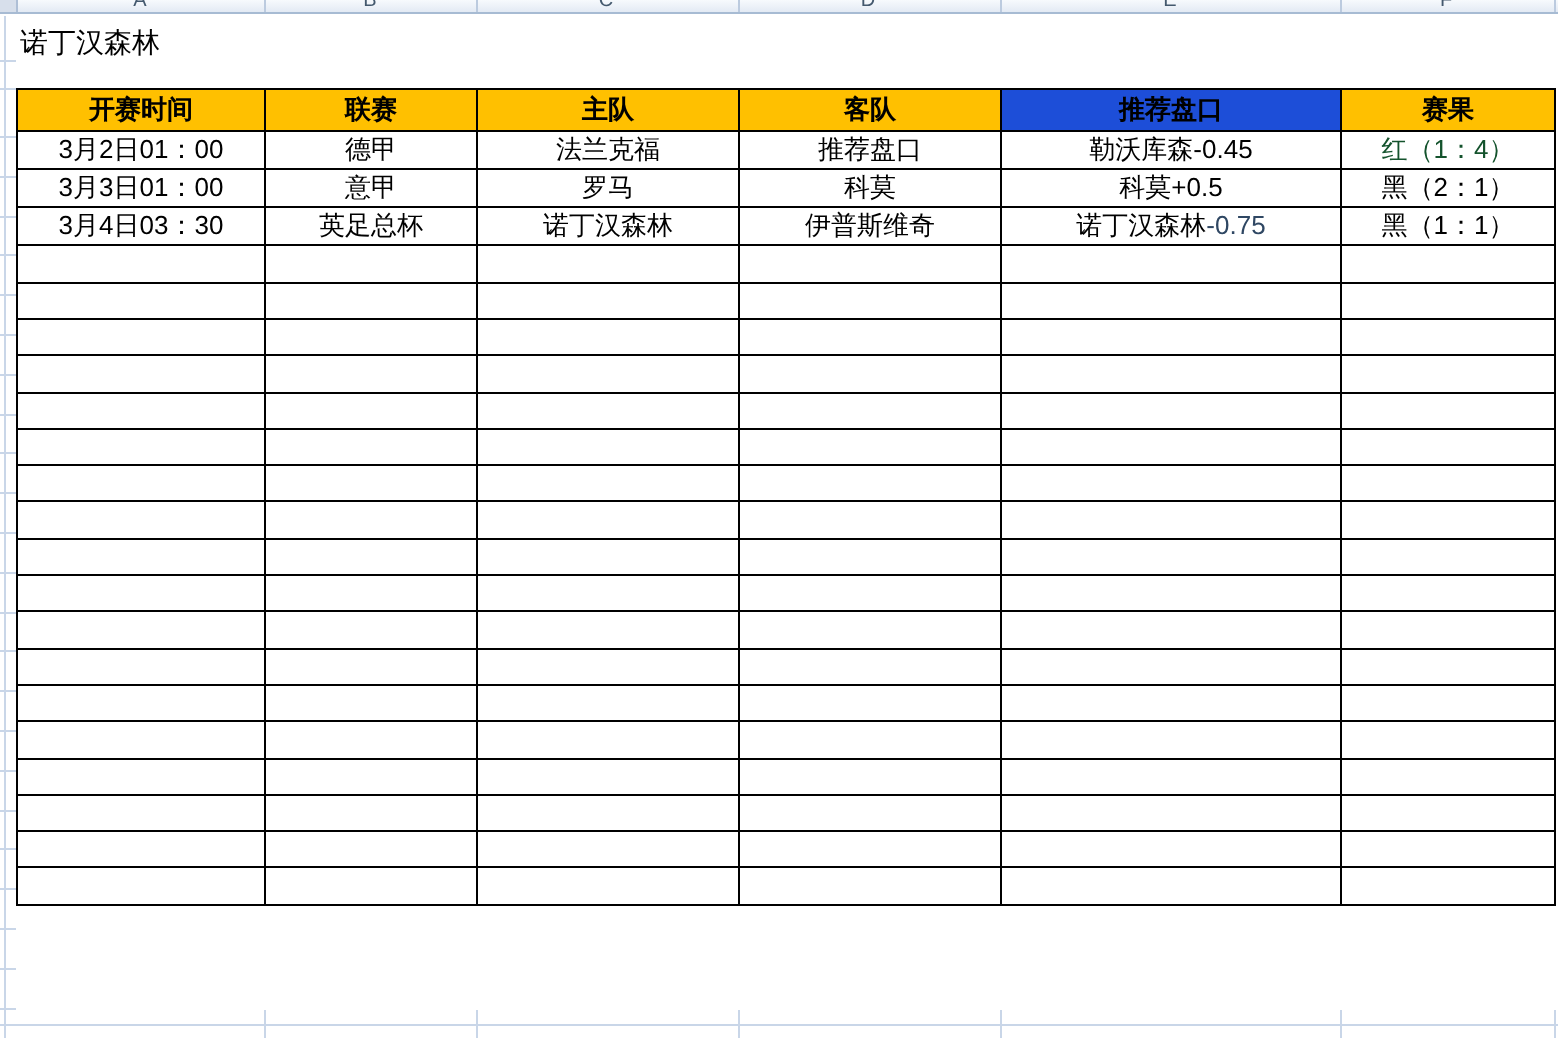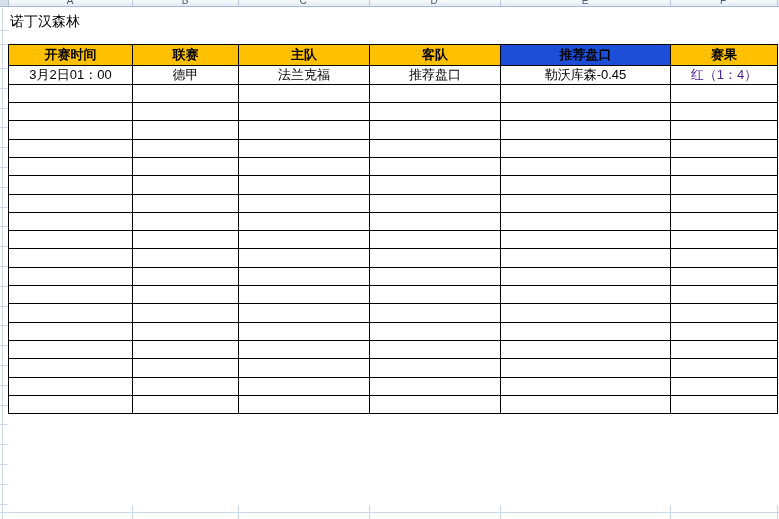--- a/index.html
+++ b/index.html
@@ -126,21 +126,37 @@
         <th style="background: rgb(255, 192, 0);">赛果</th>
       </tr>
   </thead>
   <tbody id="tbody">
       <tr>
         <td>3月2日01：00</td>
         <td>德甲</td>
         <td>法兰克福</td>
         <td>推荐盘口</td>
         <td><span>勒沃库森-0.45</span><span class="alt-num" style="color: rgb(47, 71, 99);"></span></td>
-        <td style="color: #4c1d95;">红（1：4）</td>
+        <td style="color: #14532d;">红（1：4）</td>
+      </tr>
+      <tr>
+        <td>3月3日01：00</td>
+        <td>意甲</td>
+        <td>罗马</td>
+        <td>科莫</td>
+        <td><span>科莫+0.5</span><span class="alt-num" style="color: rgb(47, 71, 99);"></span></td>
+        <td style="color: rgb(0, 0, 0);">黑（2：1）</td>
+      </tr>
+      <tr>
+        <td>3月4日03：30</td>
+        <td>英足总杯</td>
+        <td>诺丁汉森林</td>
+        <td>伊普斯维奇</td>
+        <td><span>诺丁汉森林</span><span class="alt-num" style="color: rgb(47, 71, 99);">-0.75</span></td>
+        <td style="color: rgb(0, 0, 0);">黑（1：1）</td>
       </tr>
       <tr>
         <td></td>
         <td></td>
         <td></td>
         <td></td>
         <td></td>
         <td></td>
       </tr>
       <tr>

